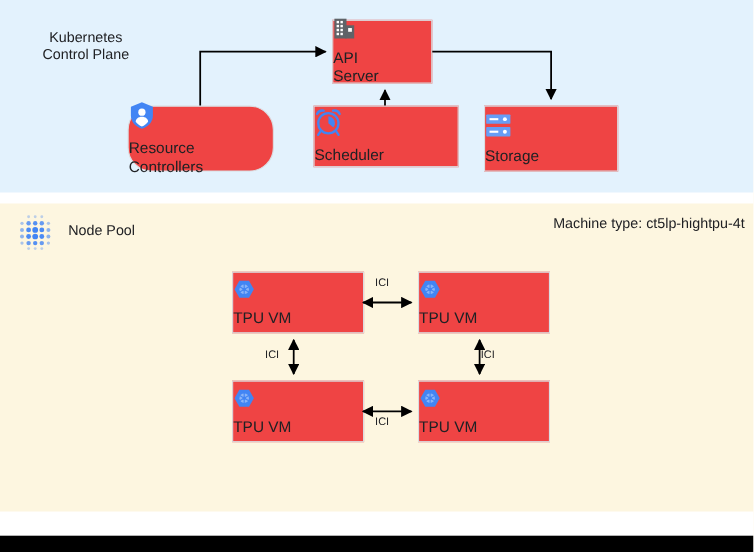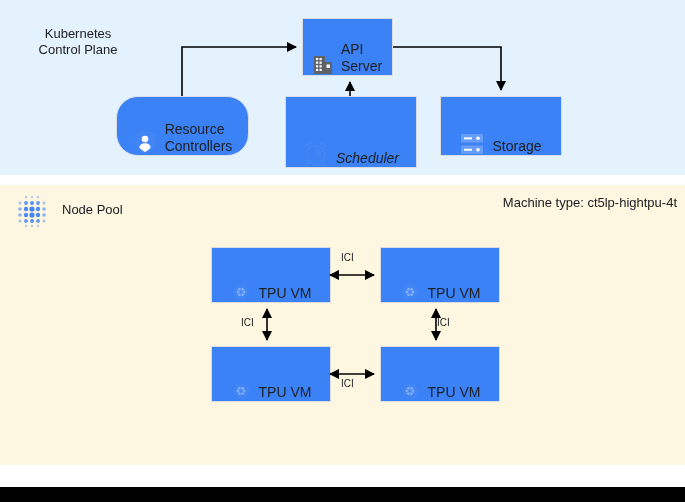--- a/index.html
+++ b/index.html
@@ -74,39 +74,40 @@
     right: 8px;
     top: 194px;
     font-size: 13px;
     line-height: 17px;
     color: #202124;
   }
 
   
   .node-box {
     position: absolute;
-    background: #3b82f6;
+    background: #ef4444;
     border: 1px solid #dadce0;
     box-sizing: border-box;
     display: flex;
-    align-items: flex-end;
+    align-items: flex-start;
     justify-content: center;
     gap: 8px;
+    flex-direction: column;
   }
   .node-label {
     font-size: 14px;
     line-height: 17px;
     color: #202124;
     white-space: pre-line;
   }
 
   
   .box-api       { left: 302px; top: 18px;  width: 91px;  height: 58px; }
   .box-resource  { left: 116px; top: 96px;  width: 133px; height: 60px; border-radius: 22px; }
-  .box-scheduler { left: 285px; top: 96px;  width: 132px; height: 72px; font-style: italic; }
+  .box-scheduler { left: 285px; top: 96px;  width: 132px; height: 56px; }
   .box-storage   { left: 440px; top: 96px;  width: 122px; height: 60px; }
 
   
   .box-tpu { width: 120px; height: 56px; }
   .tpu-1 { left: 211px; top: 247px; }
   .tpu-2 { left: 380px; top: 247px; }
   .tpu-3 { left: 211px; top: 346px; }
   .tpu-4 { left: 380px; top: 346px; }
 
   

